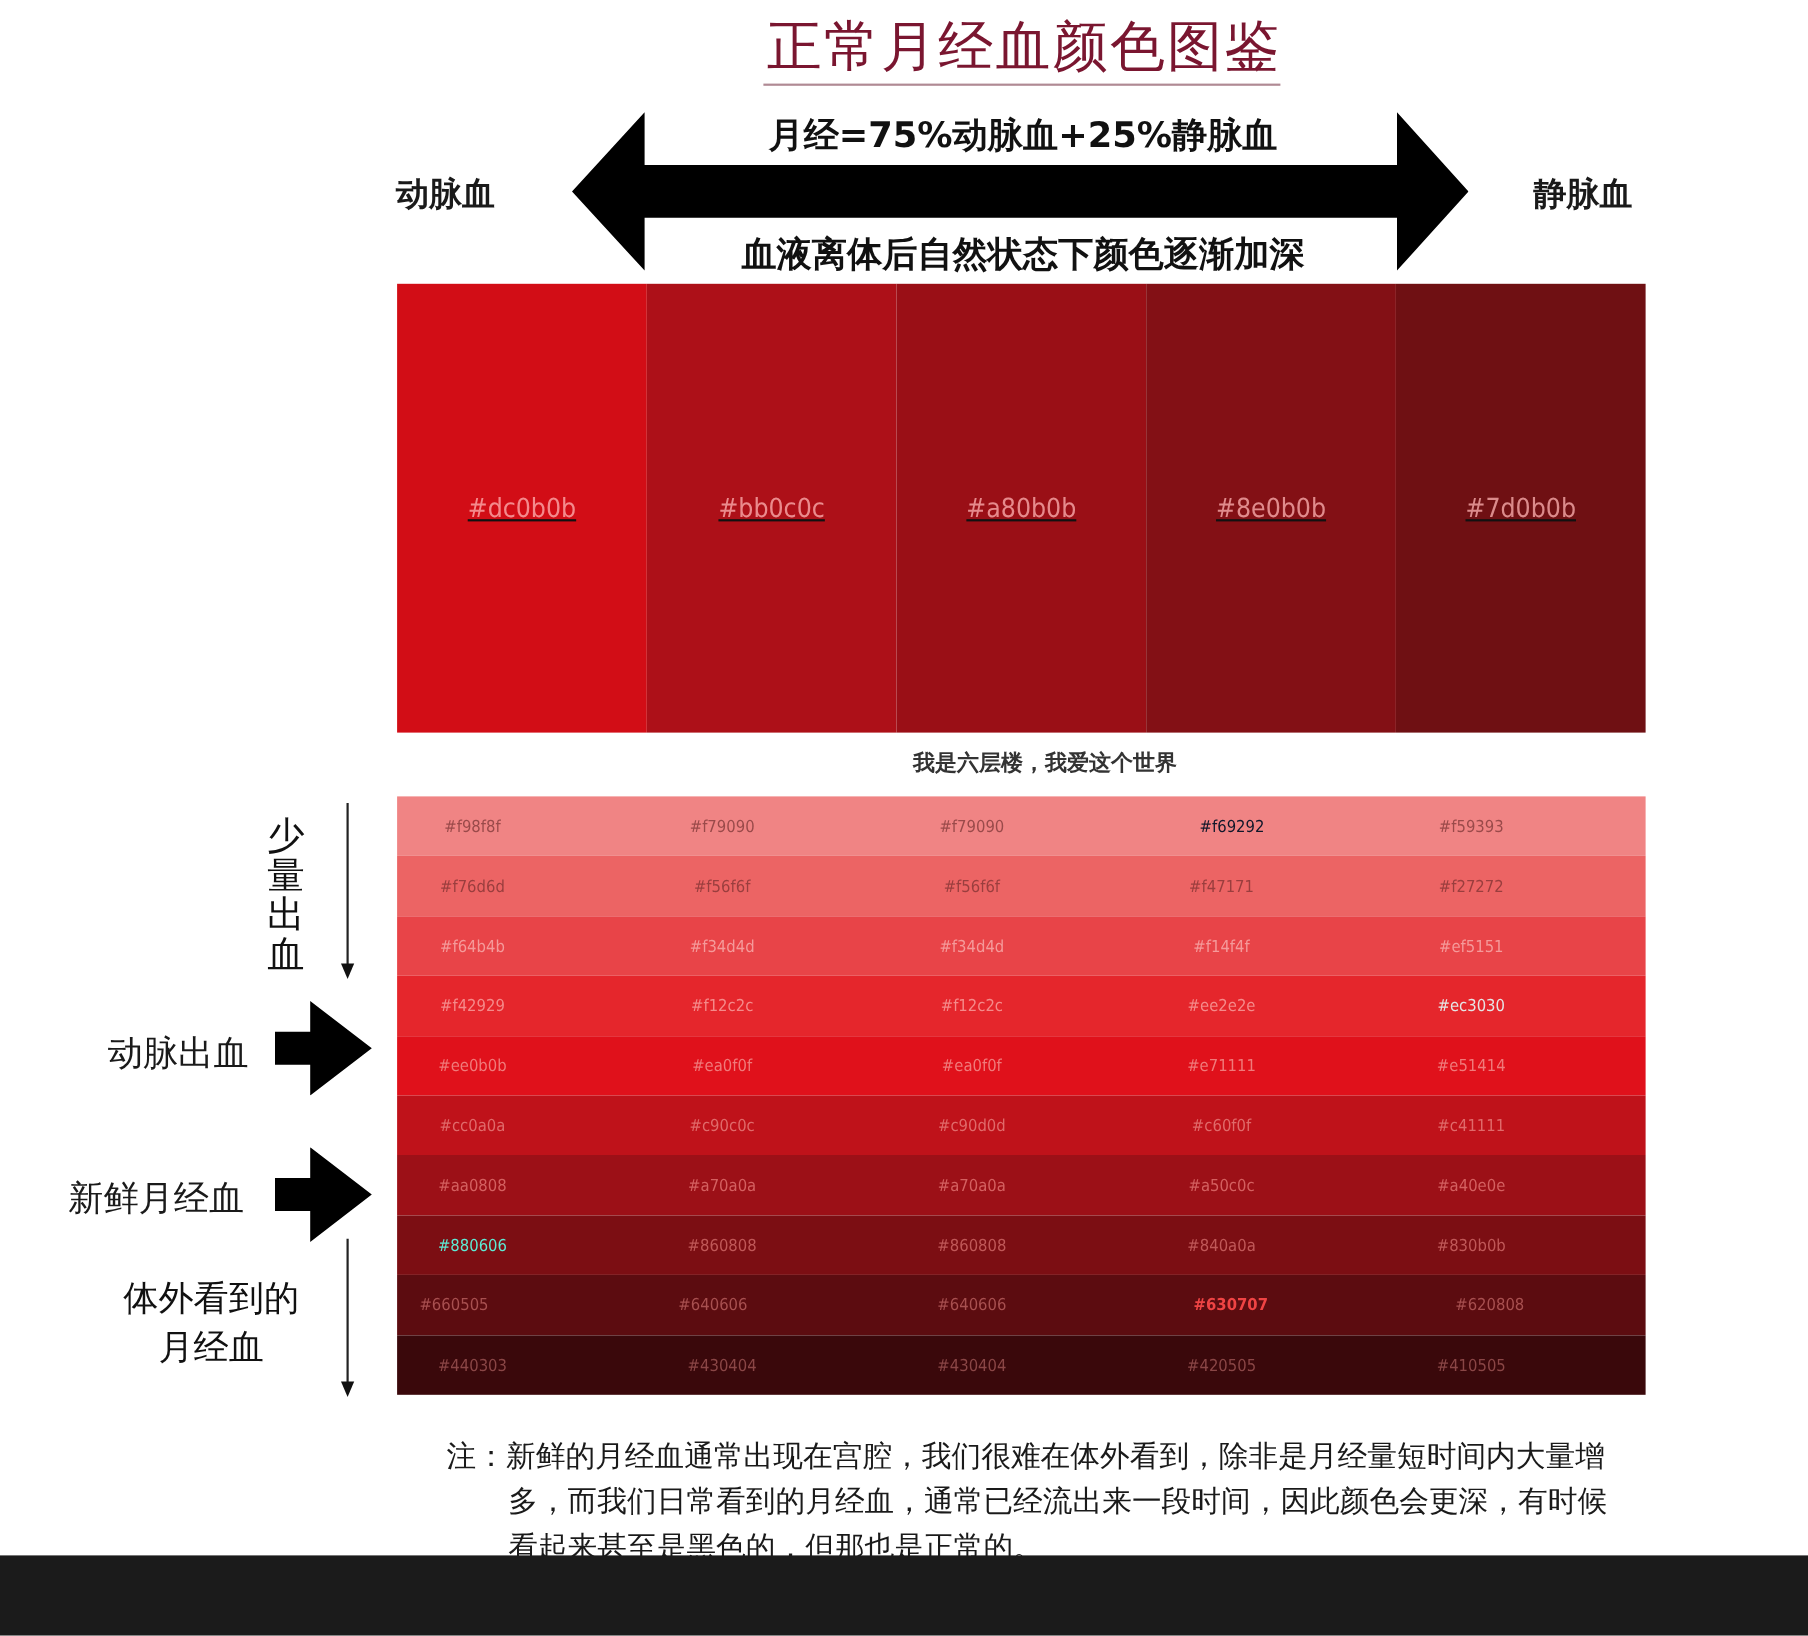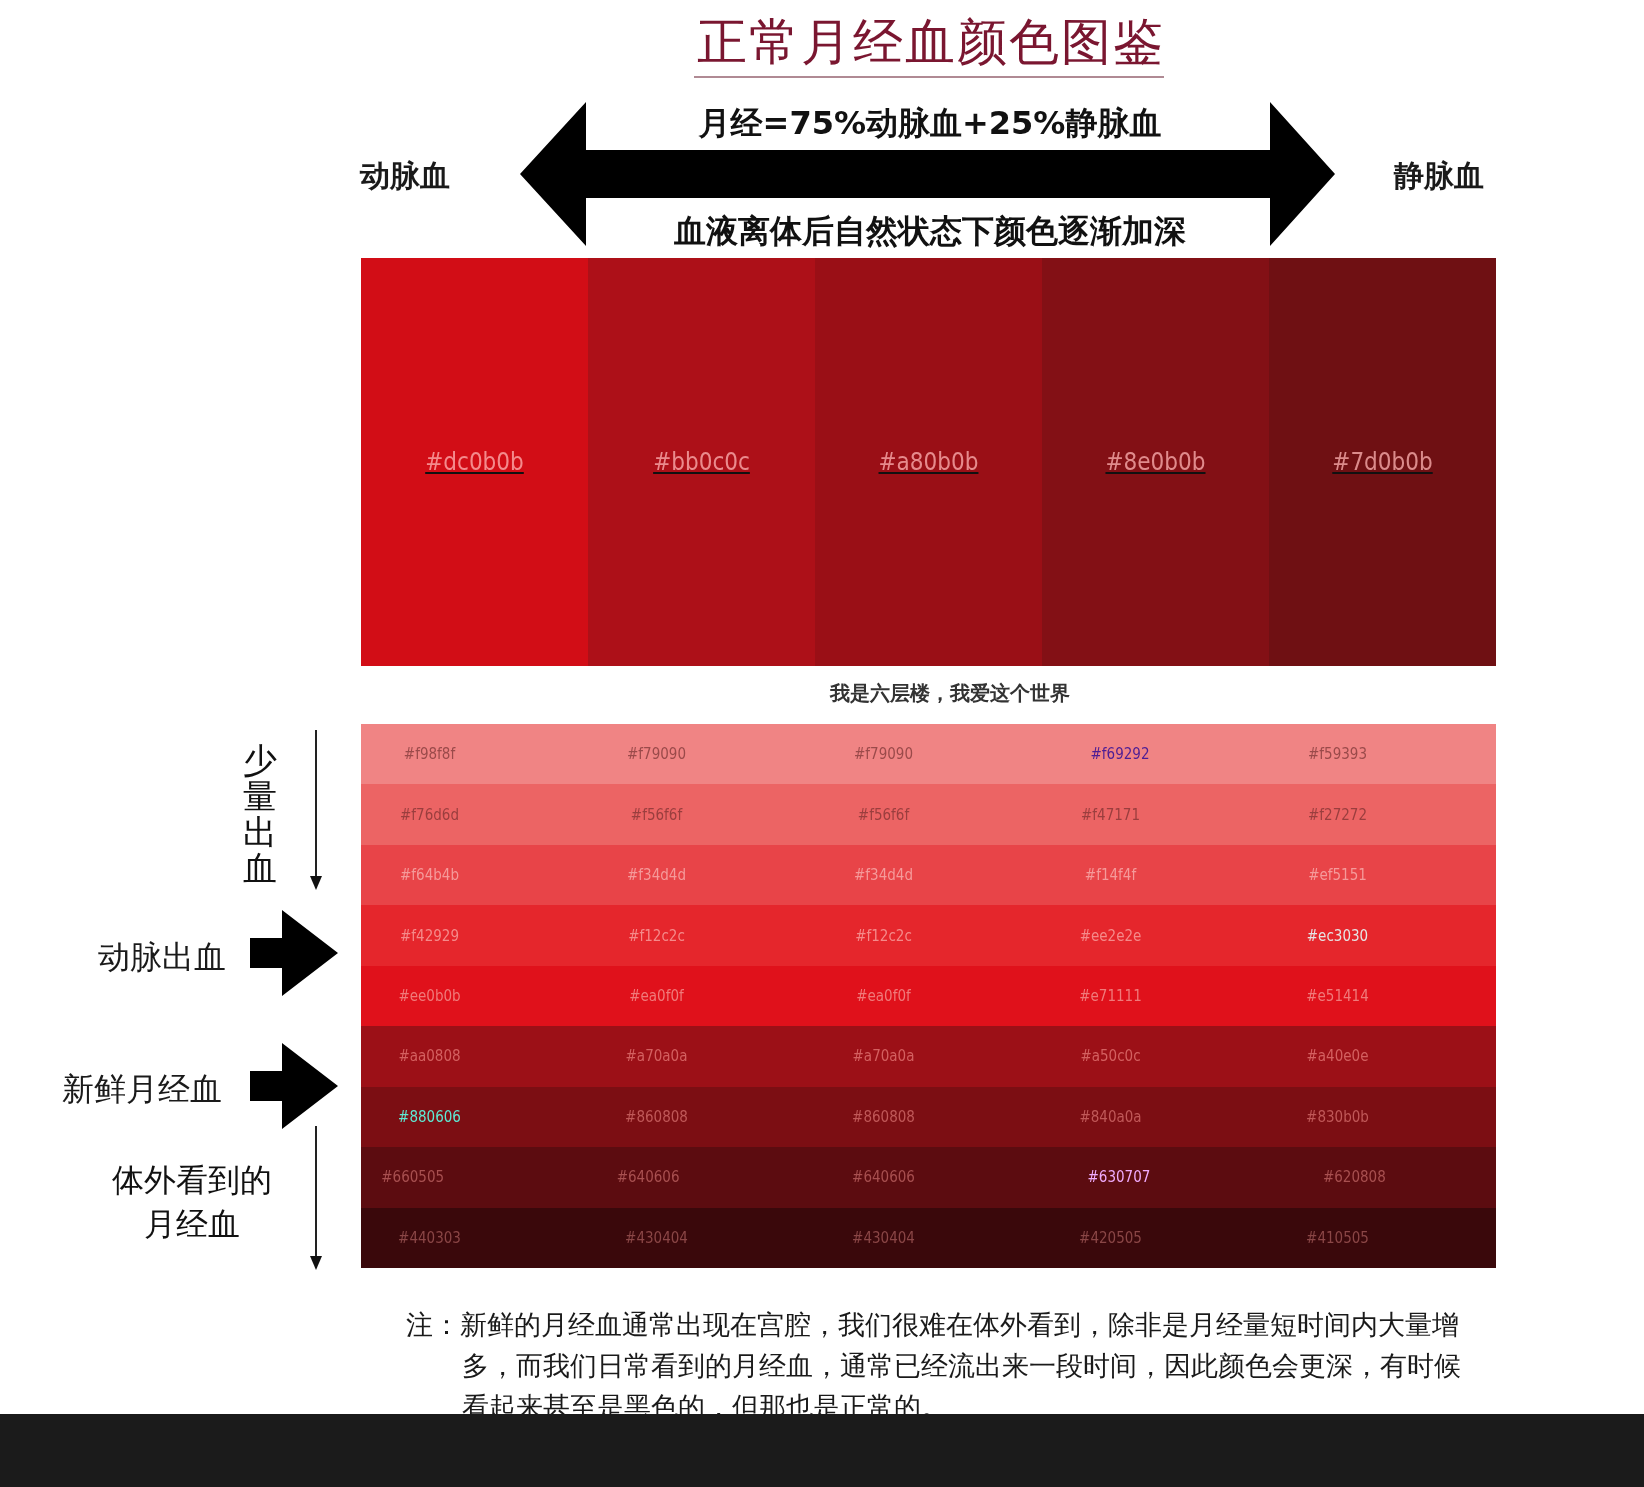--- a/index.html
+++ b/index.html
@@ -101,21 +101,21 @@
       <div class="grid-cell">
         <span style="color: rgb(154, 74, 74);">#f98f8f</span>
       </div>
       <div class="grid-cell">
         <span style="color: rgb(154, 74, 74);">#f79090</span>
       </div>
       <div class="grid-cell">
         <span style="color: rgb(154, 74, 74);">#f79090</span>
       </div>
       <div class="grid-cell">
-        <span style="color: #4c1d95; margin-left: 19px;">#f69292</span>
+        <span style="color: #0f172a; margin-left: 19px;">#f69292</span>
       </div>
       <div class="grid-cell">
         <span style="color: rgb(154, 74, 74);">#f59393</span>
       </div>
     </div>
     <div class="grid-row" style="background: rgb(236, 100, 100);">
       <div class="grid-cell">
         <span style="color: rgb(154, 62, 62);">#f76d6d</span>
       </div>
       <div class="grid-cell">
@@ -175,20 +175,37 @@
       <div class="grid-cell">
         <span style="color: rgb(240, 122, 122);">#ea0f0f</span>
       </div>
       <div class="grid-cell">
         <span style="color: rgb(240, 122, 122);">#e71111</span>
       </div>
       <div class="grid-cell">
         <span style="color: rgb(240, 122, 122);">#e51414</span>
       </div>
     </div>
+    <div class="grid-row" style="background: rgb(191, 18, 26);">
+      <div class="grid-cell">
+        <span style="color: rgb(224, 106, 106);">#cc0a0a</span>
+      </div>
+      <div class="grid-cell">
+        <span style="color: rgb(224, 106, 106);">#c90c0c</span>
+      </div>
+      <div class="grid-cell">
+        <span style="color: rgb(224, 106, 106);">#c90d0d</span>
+      </div>
+      <div class="grid-cell">
+        <span style="color: rgb(224, 106, 106);">#c60f0f</span>
+      </div>
+      <div class="grid-cell">
+        <span style="color: rgb(224, 106, 106);">#c41111</span>
+      </div>
+    </div>
     <div class="grid-row" style="background: rgb(156, 16, 23);">
       <div class="grid-cell">
         <span style="color: rgb(212, 96, 96);">#aa0808</span>
       </div>
       <div class="grid-cell">
         <span style="color: rgb(212, 96, 96);">#a70a0a</span>
       </div>
       <div class="grid-cell">
         <span style="color: rgb(212, 96, 96);">#a70a0a</span>
       </div>
@@ -220,21 +237,21 @@
       <div class="grid-cell">
         <span style="color: rgb(168, 80, 80);">#660505</span>
       </div>
       <div class="grid-cell">
         <span style="color: rgb(168, 80, 80);">#640606</span>
       </div>
       <div class="grid-cell">
         <span style="color: rgb(168, 80, 80);">#640606</span>
       </div>
       <div class="grid-cell">
-        <span style="color: #f0abfc;">#630707</span>
+        <span style="color: #ef4444; font-weight: bold;">#630707</span>
       </div>
       <div class="grid-cell">
         <span style="color: rgb(168, 80, 80);">#620808</span>
       </div>
     </div>
     <div class="grid-row" style="background: rgb(58, 8, 11);">
       <div class="grid-cell">
         <span style="color: rgb(138, 70, 70);">#440303</span>
       </div>
       <div class="grid-cell">

